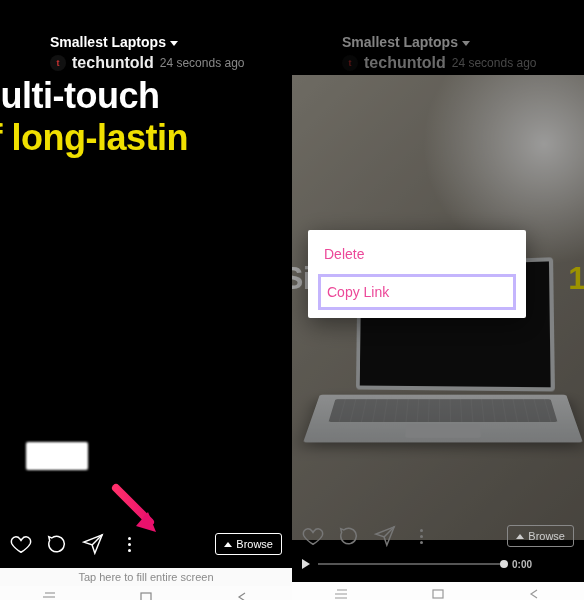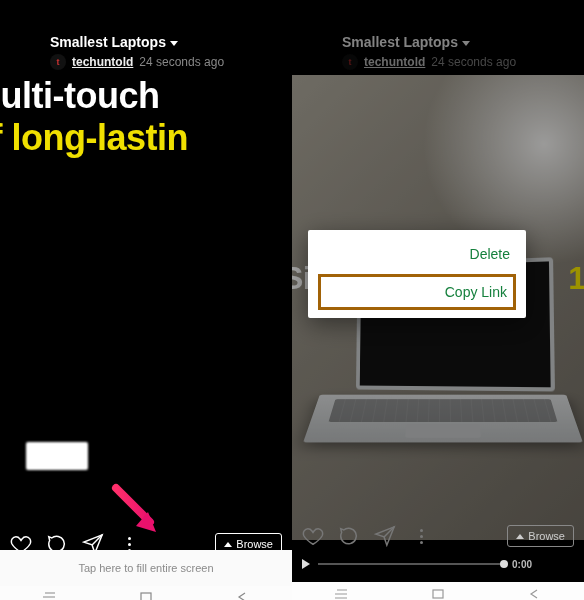--- a/index.html
+++ b/index.html
@@ -8,40 +8,40 @@
   .panel { position: relative; width: 292px; height: 600px; background: #000; overflow: hidden; }
   .panel-inner { position: absolute; inset: 0; }
 
   .topspace { height: 30px; background: #000; }
   .header { display: flex; flex-direction: column; padding: 4px 10px 2px; margin-left: 40px; }
   .title-row { display: flex; align-items: center; gap: 4px; }
   .title { color: #fff; font-weight: 700; font-size: 14px; }
   .caret { width: 0; height: 0; border-left: 4px solid transparent; border-right: 4px solid transparent; border-top: 5px solid #fff; margin-top: 2px; }
   .sub-row { display: flex; align-items: center; gap: 6px; margin-top: 4px; }
   .avatar { width: 16px; height: 16px; border-radius: 50%; background: #111; display: flex; align-items: center; justify-content: center; color: #c33; font-size: 9px; font-weight: bold; }
-  .username { color: #eee; font-size: 12px; font-weight: 600; text-decoration: underline; }
+  .username { color: #eee; font-size: 16px; font-weight: 600; }
   .timestamp { color: #888; font-size: 12px; }
 
   .story-area { position: absolute; top: 75px; left: 0; right: 0; bottom: 60px; }
   .big-text { position: absolute; left: -60px; top: 0; font-size: 36px; font-weight: 800; line-height: 1.18; letter-spacing: -0.5px; }
   .ln1 { color: #fff; }
   .ln2 { color: #f0e000; }
 
   .blur-rect { position: absolute; bottom: 70px; left: 26px; width: 62px; height: 28px; background: #fff; border-radius: 2px; filter: blur(1.2px); }
 
   .action-bar { position: absolute; left: 0; right: 0; bottom: 36px; height: 40px; display: flex; align-items: center; padding: 0 10px; gap: 14px; }
   .act-icon { width: 22px; height: 22px; color: #fff; display: flex; align-items: center; justify-content: center; }
   .act-icon svg { width: 22px; height: 22px; stroke: #fff; stroke-width: 1.6; fill: none; }
   .more-dots { display: flex; flex-direction: column; gap: 3px; align-items: center; justify-content: center; }
   .more-dots span { width: 3px; height: 3px; background: #fff; border-radius: 50%; }
   .spacer { flex: 1; }
   .browse { border: 1px solid #fff; color: #fff; font-size: 11px; padding: 4px 8px; border-radius: 3px; display: flex; align-items: center; gap: 4px; background: transparent; }
   .browse .chev { width: 0; height: 0; border-left: 4px solid transparent; border-right: 4px solid transparent; border-bottom: 5px solid #fff; }
 
-  .fill-hint { position: absolute; bottom: 14px; left: 0; right: 0; background: #fafafa; text-align: center; font-size: 11px; color: #8a8a8a; padding: 12px 0; }
+  .fill-hint { position: absolute; bottom: 14px; left: 0; right: 0; background: #fafafa; text-align: center; font-size: 11px; color: #8a8a8a; padding: 3px 0; }
 
   .nav-bar { position: absolute; bottom: 0; left: 0; right: 0; height: 14px; background: #fcfcfc; display: flex; justify-content: space-around; align-items: center; }
   .nav-bar .nicon { width: 14px; height: 10px; }
   .nicon svg { stroke: #888; stroke-width: 1.2; fill: none; }
 
   .arrow { position: absolute; width: 60px; height: 60px; pointer-events: none; }
   .arrow svg { width: 100%; height: 100%; }
 
   
   .right .story-area { background: linear-gradient(180deg, #2a2c2d 0%, #1d1e1f 100%); }
@@ -54,22 +54,22 @@
   .kb::after { content: ""; position: absolute; top: 10px; left: 18px; right: 18px; height: 44px; background: repeating-linear-gradient(90deg, #444 0 10px, #555 10px 11px), repeating-linear-gradient(0deg, #444 0 10px, #555 10px 11px); border-radius: 2px; opacity: 0.5; }
   .kb::before { content: ""; position: absolute; bottom: 8px; left: 50%; transform: translateX(-50%); width: 72px; height: 24px; background: #c0c2c3; border-radius: 3px; }
 
   .mid-text { position: absolute; top: 185px; left: -10px; right: -10px; color: #fff; font-weight: 800; font-size: 32px; letter-spacing: -0.5px; display: flex; align-items: center; }
   .mid-text .mt1 { color: #fff; }
   .mid-text .mt2 { color: #f0e000; margin-left: auto; }
 
   .dimmer { position: absolute; inset: 0; background: rgba(0,0,0,0.35); }
 
   .menu { position: absolute; top: 230px; left: 16px; width: 218px; background: #fff; border-radius: 2px; box-shadow: 0 6px 24px rgba(0,0,0,0.45); padding: 6px 0; z-index: 5; }
-  .menu-item { font-size: 14px; color: #15803d; padding: 10px 16px; text-align: right; }
-  .hl { border: 3px solid #a16207; margin: 2px 10px; padding: 7px 6px; }
+  .menu-item { font-size: 14px; color: #ec4899; padding: 10px 16px; }
+  .hl { border: 3px solid #c4b5fd; margin: 2px 10px; padding: 7px 6px; }
 
   .progress-bar { position: absolute; bottom: 30px; left: 10px; right: 52px; height: 12px; display: flex; align-items: center; font-weight: bold; }
   .play { width: 0; height: 0; border-top: 5px solid transparent; border-bottom: 5px solid transparent; border-left: 8px solid #ddd; margin-right: 8px; }
   .track { flex: 1; height: 2px; background: #555; position: relative; }
   .thumb { position: absolute; right: -4px; top: -3px; width: 8px; height: 8px; border-radius: 50%; background: #ddd; }
   .time { color: #bbb; font-size: 10px; margin-left: 8px; }
 
   .right .action-bar { bottom: 44px; }
   .right .action-bar .act-icon svg { stroke: #777; }
   .right .more-dots span { background: #777; }

